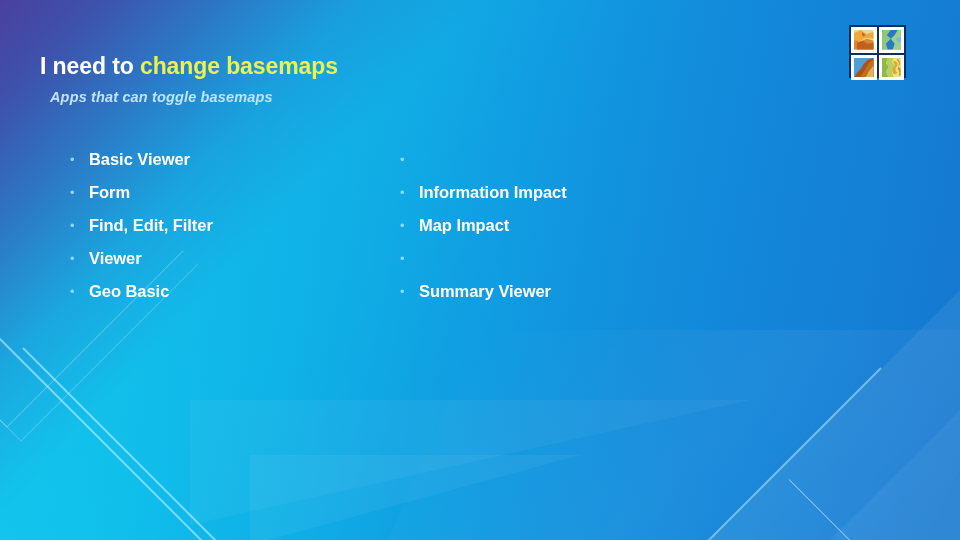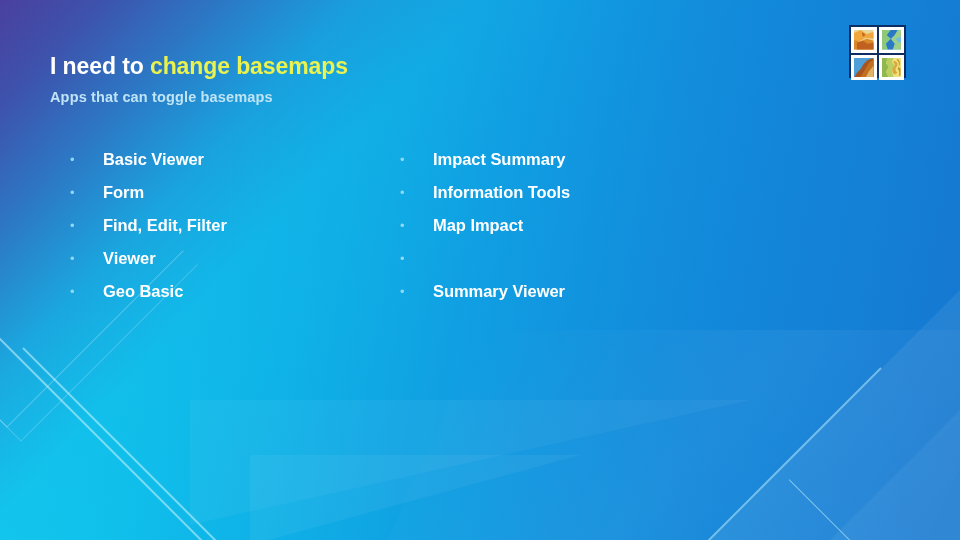--- a/index.html
+++ b/index.html
@@ -105,55 +105,56 @@
   }
   .wedge-br2 {
     right:-40px; bottom:-30px;
     width:0; height:0;
     border-bottom:200px solid rgba(255,255,255,0.05);
     border-left:200px solid transparent;
   }
 
   
   #title {
-    position:absolute; left:50px; top:54px;
+    position:absolute; left:40px; top:54px;
     font-size:23px; font-weight:bold;
     letter-spacing:-0.1px;
     white-space:nowrap;
     line-height:1.05;
   }
   #title .w { color:#ffffff; }
   #title .y { color:#e9f24e; }
 
   #subtitle {
     position:absolute; left:50px; top:89px;
     font-size:14.5px; font-weight:bold;
     color:#bfe4f5;
     letter-spacing:0.15px;
     white-space:nowrap;
+    font-style:italic;
   }
 
   
   .col { position:absolute; top:143px; }
   #col-left  { left:70px;  width:320px; }
   #col-right { left:400px; width:420px; }
 
   .bullet-row {
     display:flex; align-items:center;
     height:33px;
     white-space:nowrap;
   }
   .bullet-dot {
     width:10px; flex:0 0 10px;
     color:#8fd8f2;
     font-size:13px; line-height:1;
     text-align:left;
   }
   .bullet-label {
-    margin-left:23px;
+    margin-left:9px;
     color:#ffffff;
     font-size:16.5px;
     font-weight:bold;
     letter-spacing:-0.05px;
   }
 
   
   #basemap-icon {
     position:absolute; left:849px; top:25px;
     width:57px; height:53px;
@@ -214,25 +215,24 @@
     </div>
     <div class="bullet-row">
       <span class="bullet-dot">•</span>
       <span class="bullet-label">Geo Basic</span>
     </div>
   </div>
 
   <div class="col" id="col-right">
     <div class="bullet-row">
       <span class="bullet-dot">•</span>
-      <span class="bullet-label">Impact Summary</span>
-    </div>
-    <div class="bullet-row">
-      <span class="bullet-dot">•</span>
-      <span class="bullet-label">Information Tools</span>
+    </div>
+    <div class="bullet-row">
+      <span class="bullet-dot">•</span>
+      <span class="bullet-label">Information Impact</span>
     </div>
     <div class="bullet-row">
       <span class="bullet-dot">•</span>
       <span class="bullet-label">Map Impact</span>
     </div>
     <div class="bullet-row">
       <span class="bullet-dot">•</span>
     </div>
     <div class="bullet-row">
       <span class="bullet-dot">•</span>

